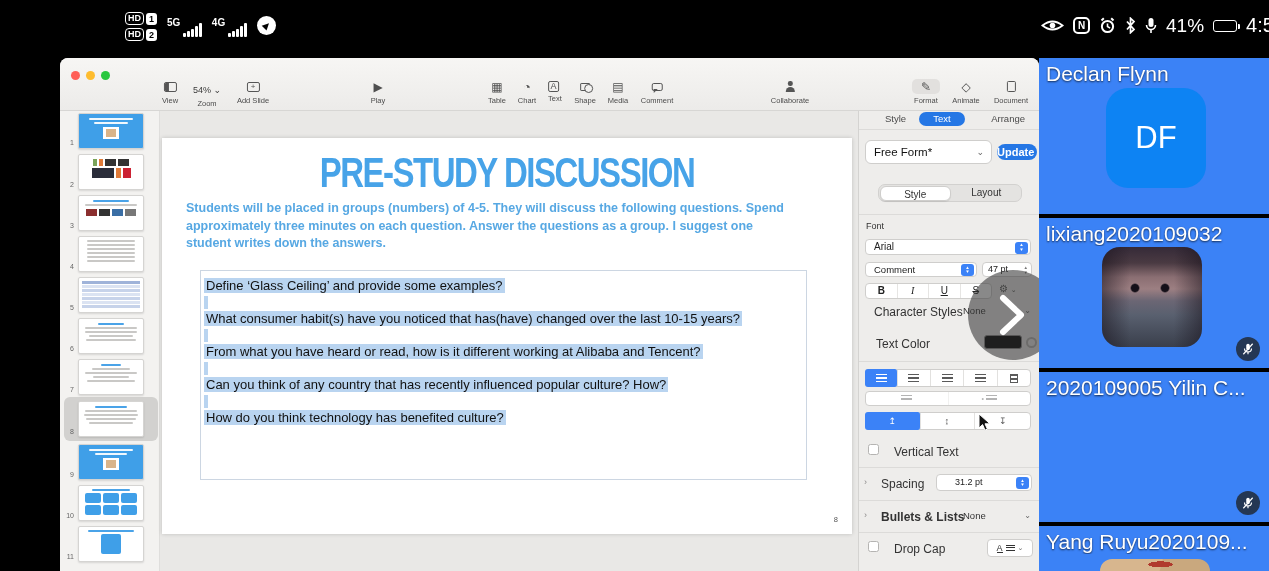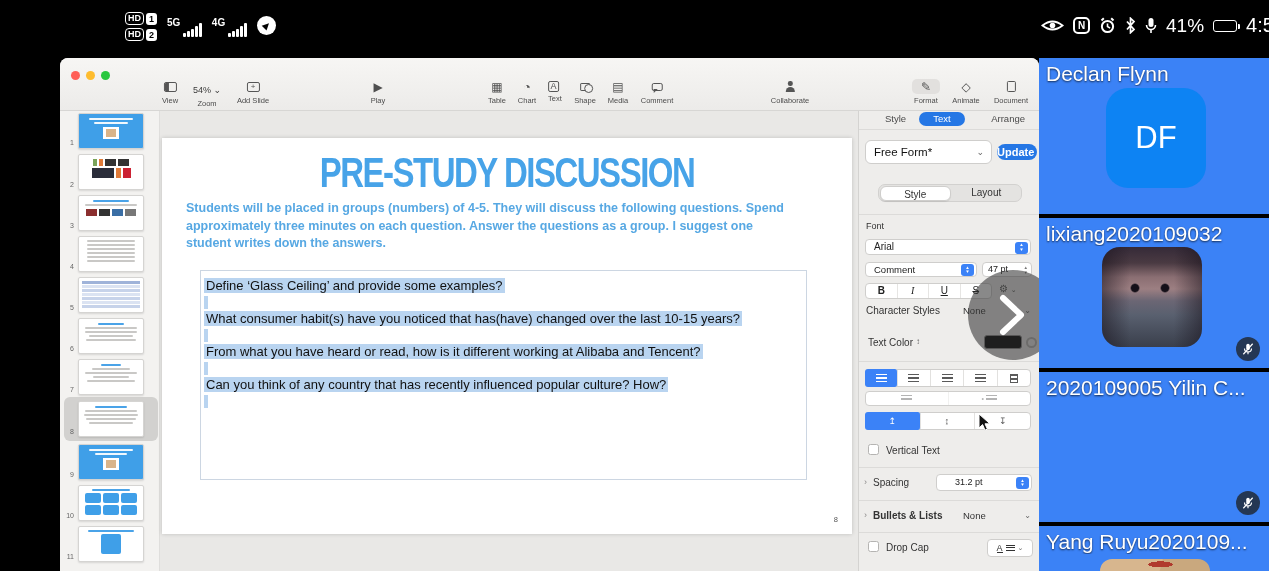--- a/index.html
+++ b/index.html
@@ -114,21 +114,21 @@
              display:flex; flex-direction:column; align-items:center; justify-content:center; color:#fff; }
   .stepper i { font-style:normal; font-size:4.5px; line-height:4.5px; }
   .ministep { position:absolute; right:3px; top:2px; display:flex; flex-direction:column; color:#777; }
   .ministep i { font-style:normal; font-size:4.5px; line-height:5px; }
   .biusbox { position:absolute; left:6px; top:172px; width:127px; height:16px; background:#fff; border:1px solid #cfcecc;
              border-radius:4px; display:flex; }
   .bius { flex:1; text-align:center; font-size:10px; line-height:14px; color:#222; border-right:1px solid #e6e5e3; }
   .bius:last-child { border-right:none; }
   .b-b{font-weight:bold}.b-i{font-style:italic;font-family:"Liberation Serif",serif}.b-u{text-decoration:underline}.b-s{text-decoration:line-through}
   .gearbtn { position:absolute; left:140px; top:172px; font-size:10px; color:#555; }
-  .rowlabel { position:absolute; font-size:10px; color:#333; }
+  .rowlabel { position:absolute; font-size:12px; color:#333;margin-left:8px; }
   .rowvalue { position:absolute; font-size:9.5px; color:#333; }
   .chevr { position:absolute; font-size:8px; color:#666; }
   .swatch { position:absolute; left:125px; top:224px; width:38px; height:14px; background:#000; border:1px solid #8a8988; border-radius:3px; }
   .wheel { position:absolute; left:167px; top:226px; width:11px; height:11px; border-radius:50%; border:2px solid #b9b8b6; }
   .ctlrow { position:absolute; left:6px; width:166px; background:#fff; border:1px solid #cfcecc; border-radius:4px; display:flex; }
   .cell { flex:1; display:flex; align-items:center; justify-content:center; border-right:1px solid #e2e1df; color:#5a5a5a; }
   .cell:last-child { border-right:none; }
   .cell.on { background:#3b82f7; border-radius:3px; color:#fff; margin:-1px; z-index:1; }
   .alignbars { display:inline-block; width:11px; height:9px;
                background:repeating-linear-gradient(to bottom, currentColor 0 1.4px, transparent 1.4px 3.4px); }
@@ -444,20 +444,21 @@
                 <span class="sliver"></span>
               </div>
             <div class="qpara"><span class="hl">From what you have heard or read, how is it different working at Alibaba and Tencent?</span></div>
             <div class="qblank">
                 <span class="sliver"></span>
               </div>
             <div class="qpara"><span class="hl">Can you think of any country that has recently influenced popular culture? How?</span></div>
             <div class="qblank">
                 <span class="sliver"></span>
               </div>
+            <div class="qpara"><span class="hl">How do you think technology has benefited culture?</span></div>
           </div>
         </div>
         <div class="slide-num">8</div>
       </div>
     </div>
 
     <div class="inspector">
       <div class="insp-tabs">
         <span class="tab-style">Style</span>
         <span class="tab-text-pill">Text</span>

